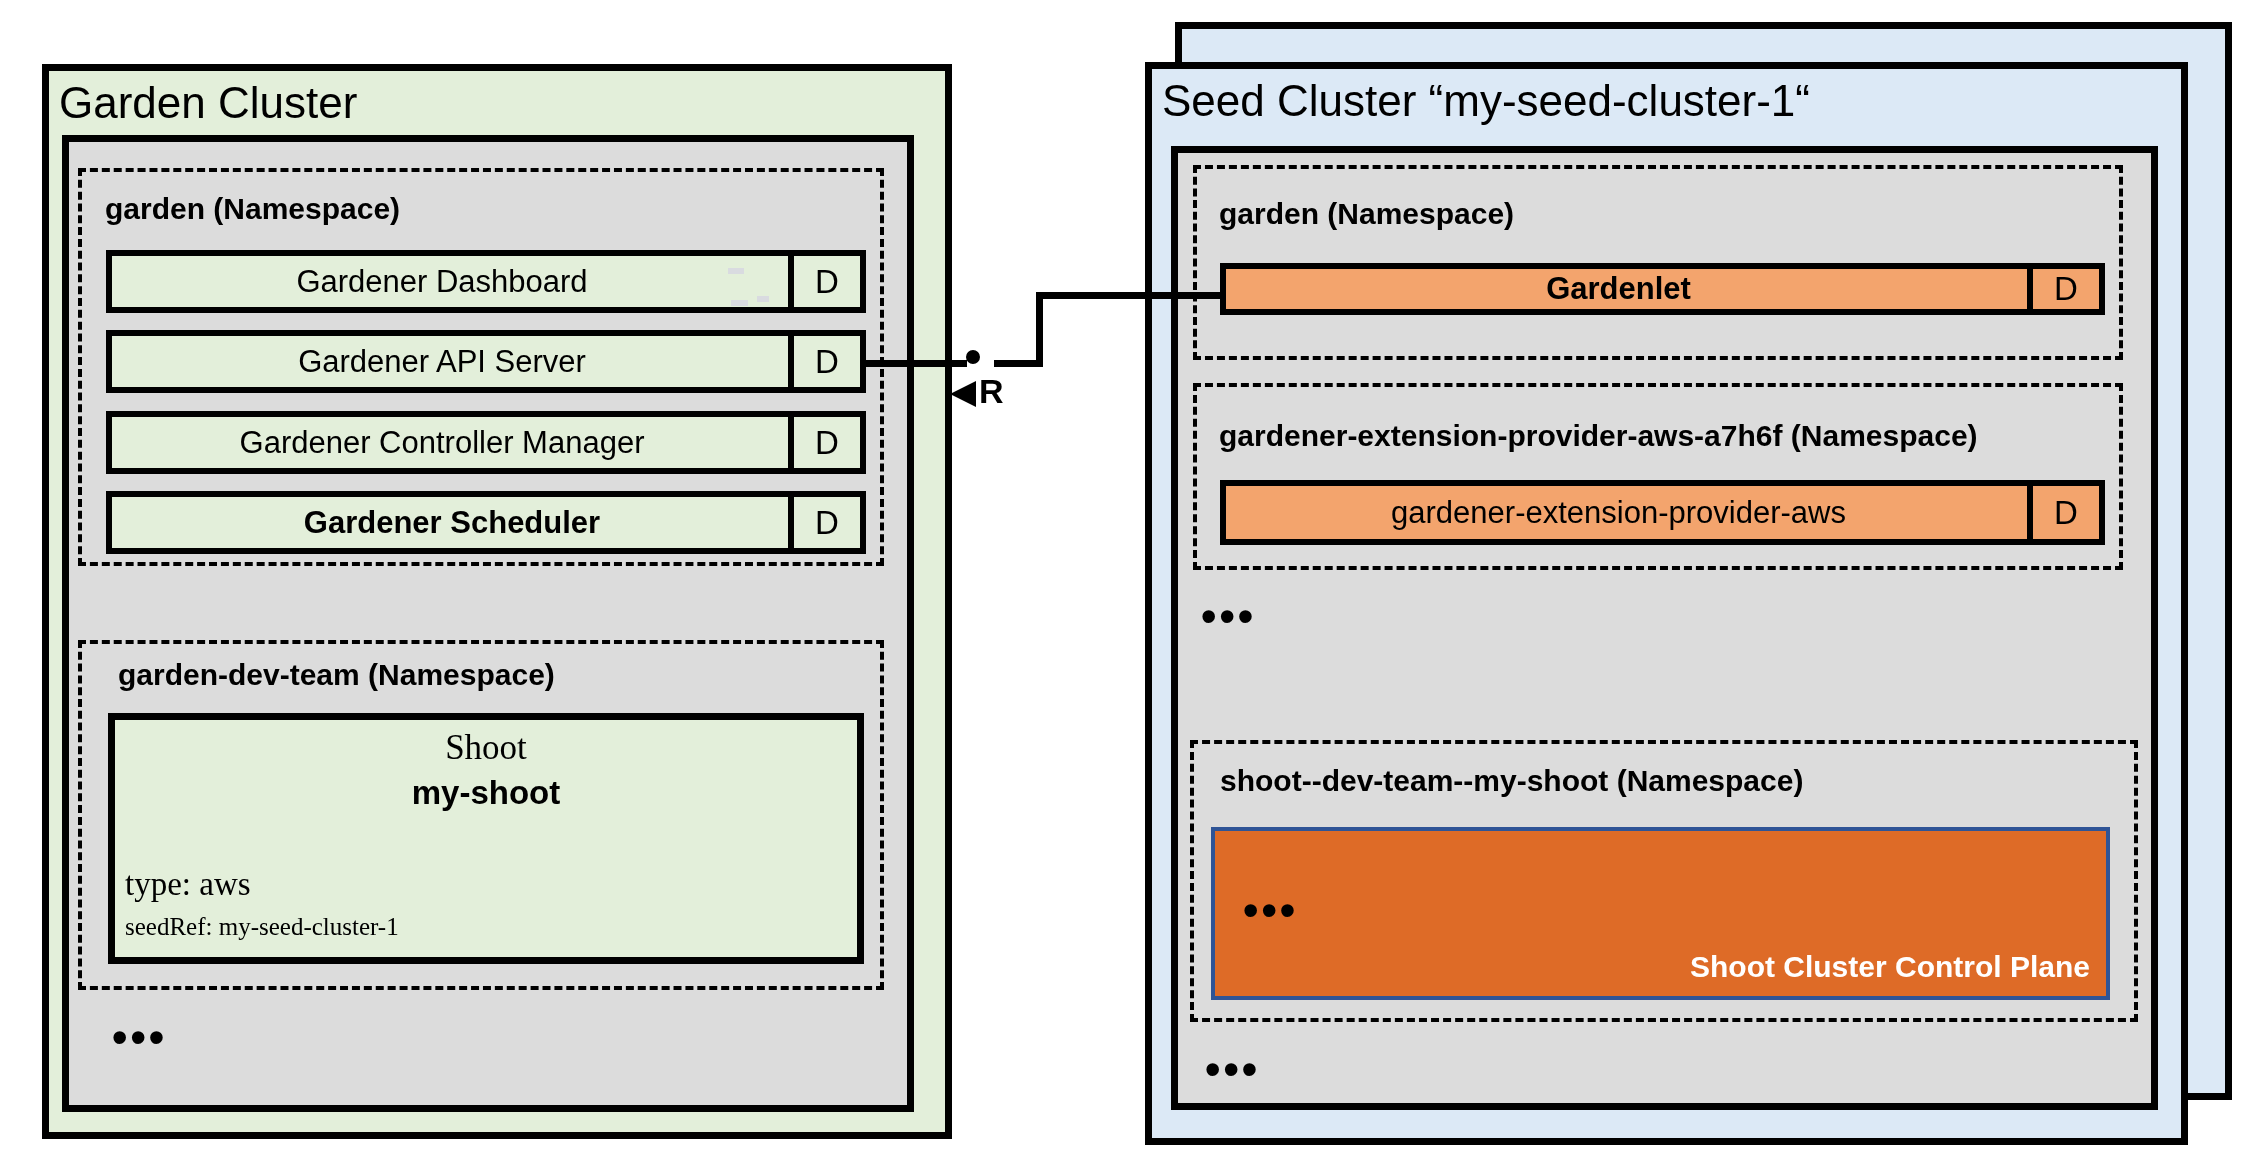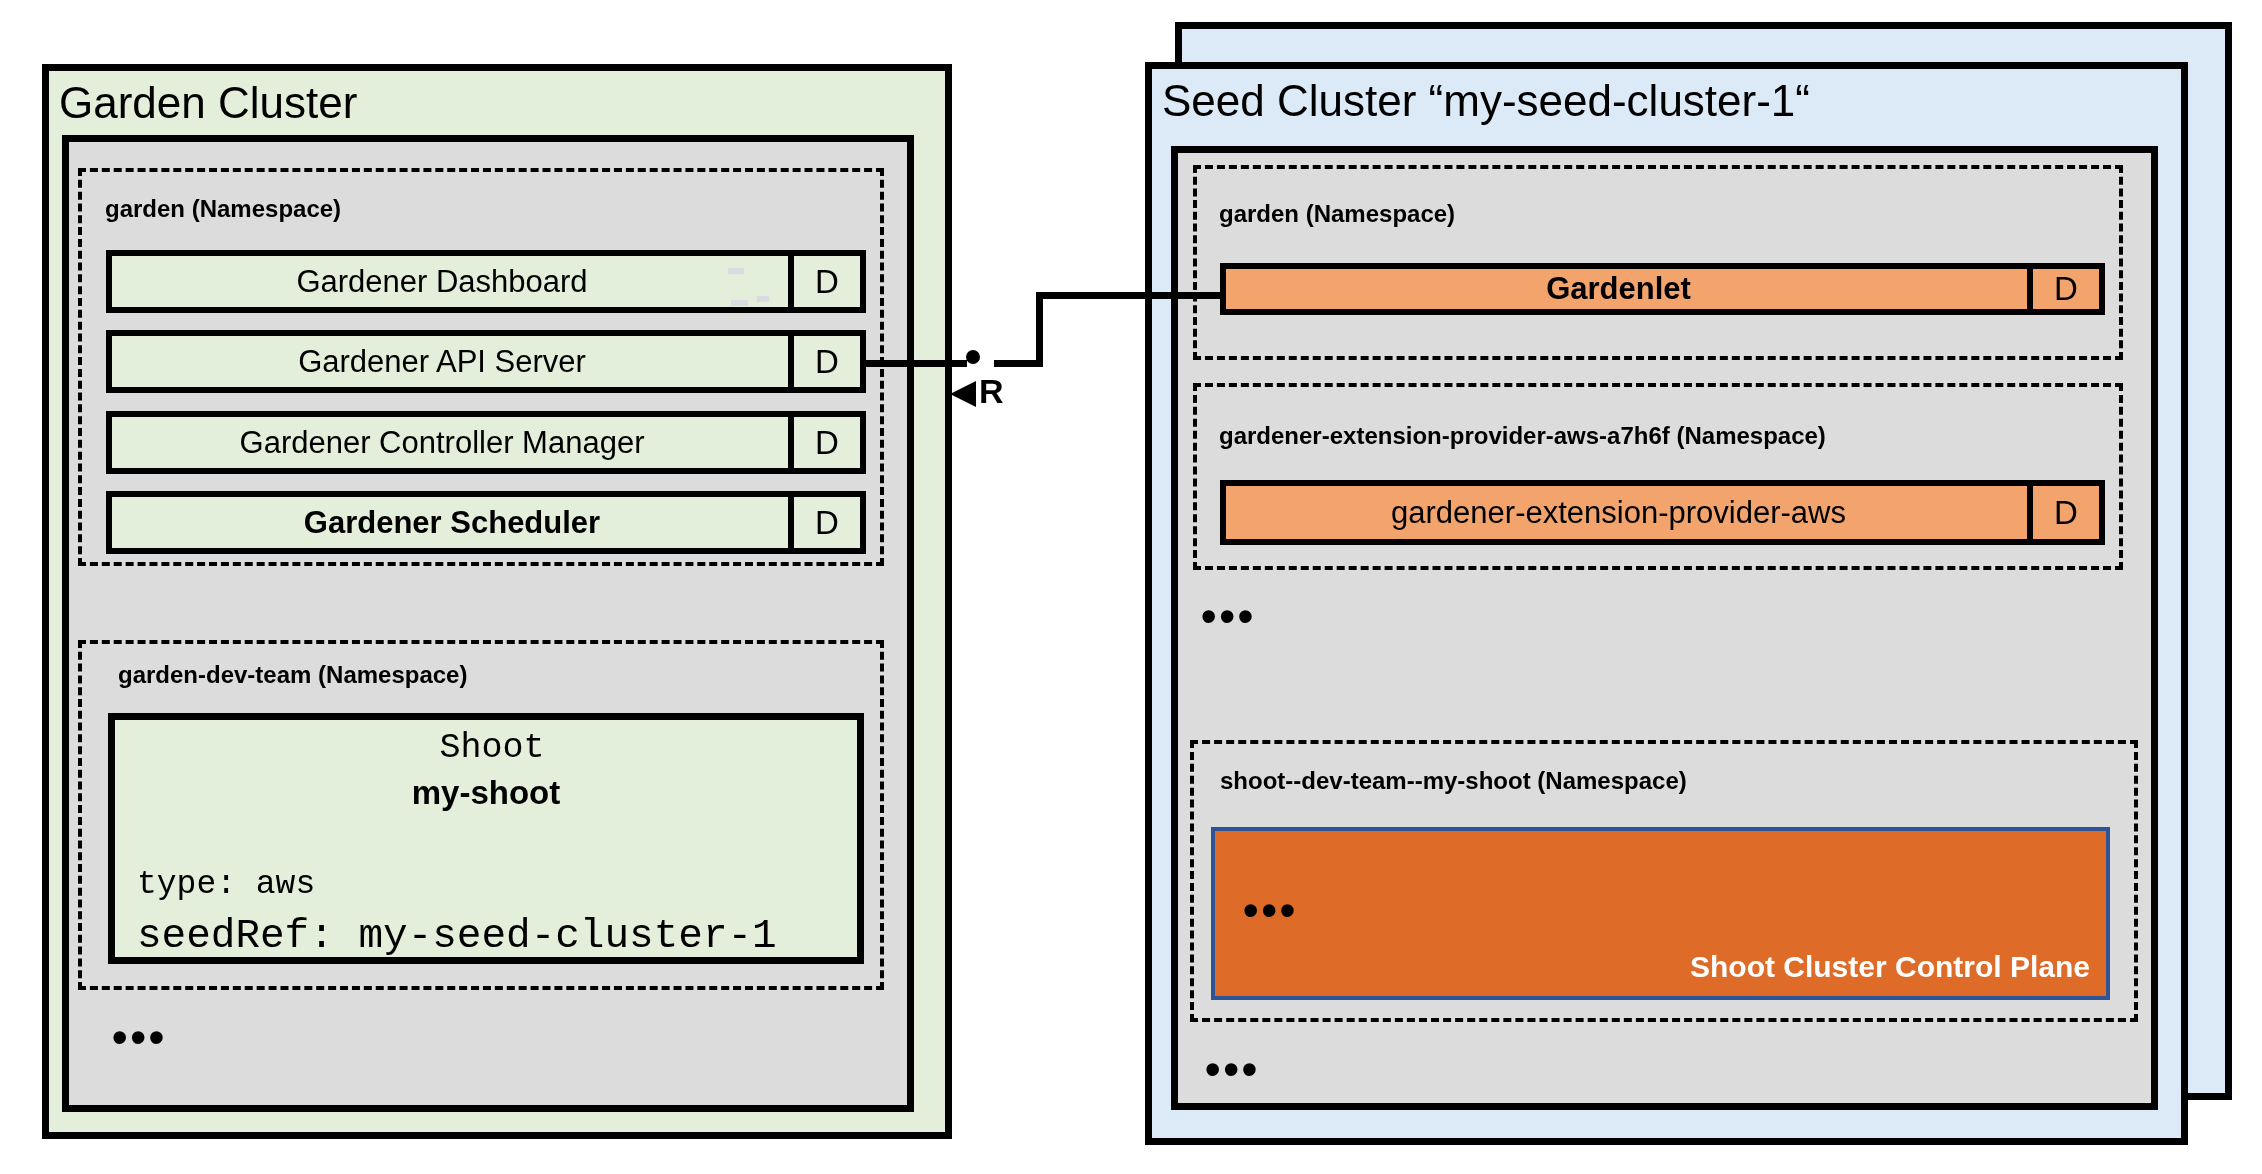--- a/index.html
+++ b/index.html
@@ -14,28 +14,28 @@
   html,body{margin:0;padding:0;background:#ffffff;}
   #canvas{
     position:relative;width:2262px;height:1174px;background:#ffffff;overflow:hidden;
     font-family:"Liberation Sans",sans-serif;color:var(--ink);
   }
   .abs{position:absolute;box-sizing:border-box;}
   .cluster{border:7px solid var(--ink);}
   .graybox{background:var(--gray);border:7px solid var(--ink);}
   .ns{border:4px dashed var(--ink);}
   .cluster-title{font-size:44px;line-height:48px;font-weight:400;white-space:nowrap;}
-  .ns-title{font-size:24px;line-height:34px;font-weight:700;white-space:nowrap;}
+  .ns-title{font-size:30px;line-height:34px;font-weight:700;white-space:nowrap;}
   .row{display:flex;border:6px solid var(--ink);gap:16px;}
   .row-green{background:var(--green);}
   .row-orange{background:var(--orange);}
   .row .lbl{flex:1;display:flex;align-items:center;justify-content:center;font-size:31px;white-space:nowrap;}
   .row .dcell{width:66px;border-left:6px solid var(--ink);display:flex;align-items:center;justify-content:center;font-size:33px;}
   .bold{font-weight:700;}
-  .mono{font-family:Liberation Mono, monospace;padding-left:12px;}
+  .mono{font-family:Liberation Serif, serif;}
   .ellipsis{font-size:44px;line-height:46px;font-weight:700;letter-spacing:3px;color:var(--ink);white-space:nowrap;}
   .line{background:var(--ink);z-index:6;}
   .node-circle{width:14px;height:14px;border:7px solid var(--ink);border-radius:50%;background:#ffffff;z-index:7;}
   .arrow-left{width:0;height:0;border-top:13px solid transparent;border-bottom:13px solid transparent;border-right:26px solid var(--ink);z-index:7;}
   .r-label{font-size:34px;line-height:34px;font-weight:700;z-index:7;}
   .cp-box{background:var(--orange-dark);border:4px solid var(--cp-border);}
   .cp-label{position:absolute;right:16px;bottom:12px;color:#ffffff;font-size:30px;font-weight:700;white-space:nowrap;}
   .artifact{position:absolute;background:#d9dbe0;z-index:3;}
   .ctext{position:absolute;white-space:nowrap;}
   .center{left:0;right:0;text-align:center;}
@@ -76,21 +76,21 @@
         </div>
       </div>
 
       <div class="abs ns" style="left:9px;top:498px;width:806px;height:350px;">
         <div class="abs ns-title" style="left:36px;top:14px;">garden-dev-team (Namespace)</div>
 
         <div class="abs" style="left:26px;top:69px;width:756px;height:251px;background:var(--green);border:7px solid var(--ink);">
           <div class="ctext center mono" style="top:8px;font-size:35px;">Shoot</div>
           <div class="ctext center bold" style="top:54px;font-size:33px;">my-shoot</div>
           <div class="ctext mono" style="left:10px;top:146px;font-size:33px;">type: aws</div>
-          <div class="ctext mono" style="left:10px;top:193px;font-size:41px;">seedRef: my-seed-cluster-1</div>
+          <div class="ctext mono" style="left:10px;top:193px;font-size:25px;">seedRef: my-seed-cluster-1</div>
         </div>
       </div>
 
       <div class="abs ellipsis" style="left:43px;top:872px;">•••</div>
     </div>
   </div>
 
   <div class="artifact" style="left:728px;top:268px;width:16px;height:6px;"></div>
   <div class="artifact" style="left:731px;top:300px;width:17px;height:6px;"></div>
   <div class="artifact" style="left:757px;top:296px;width:12px;height:6px;"></div>

